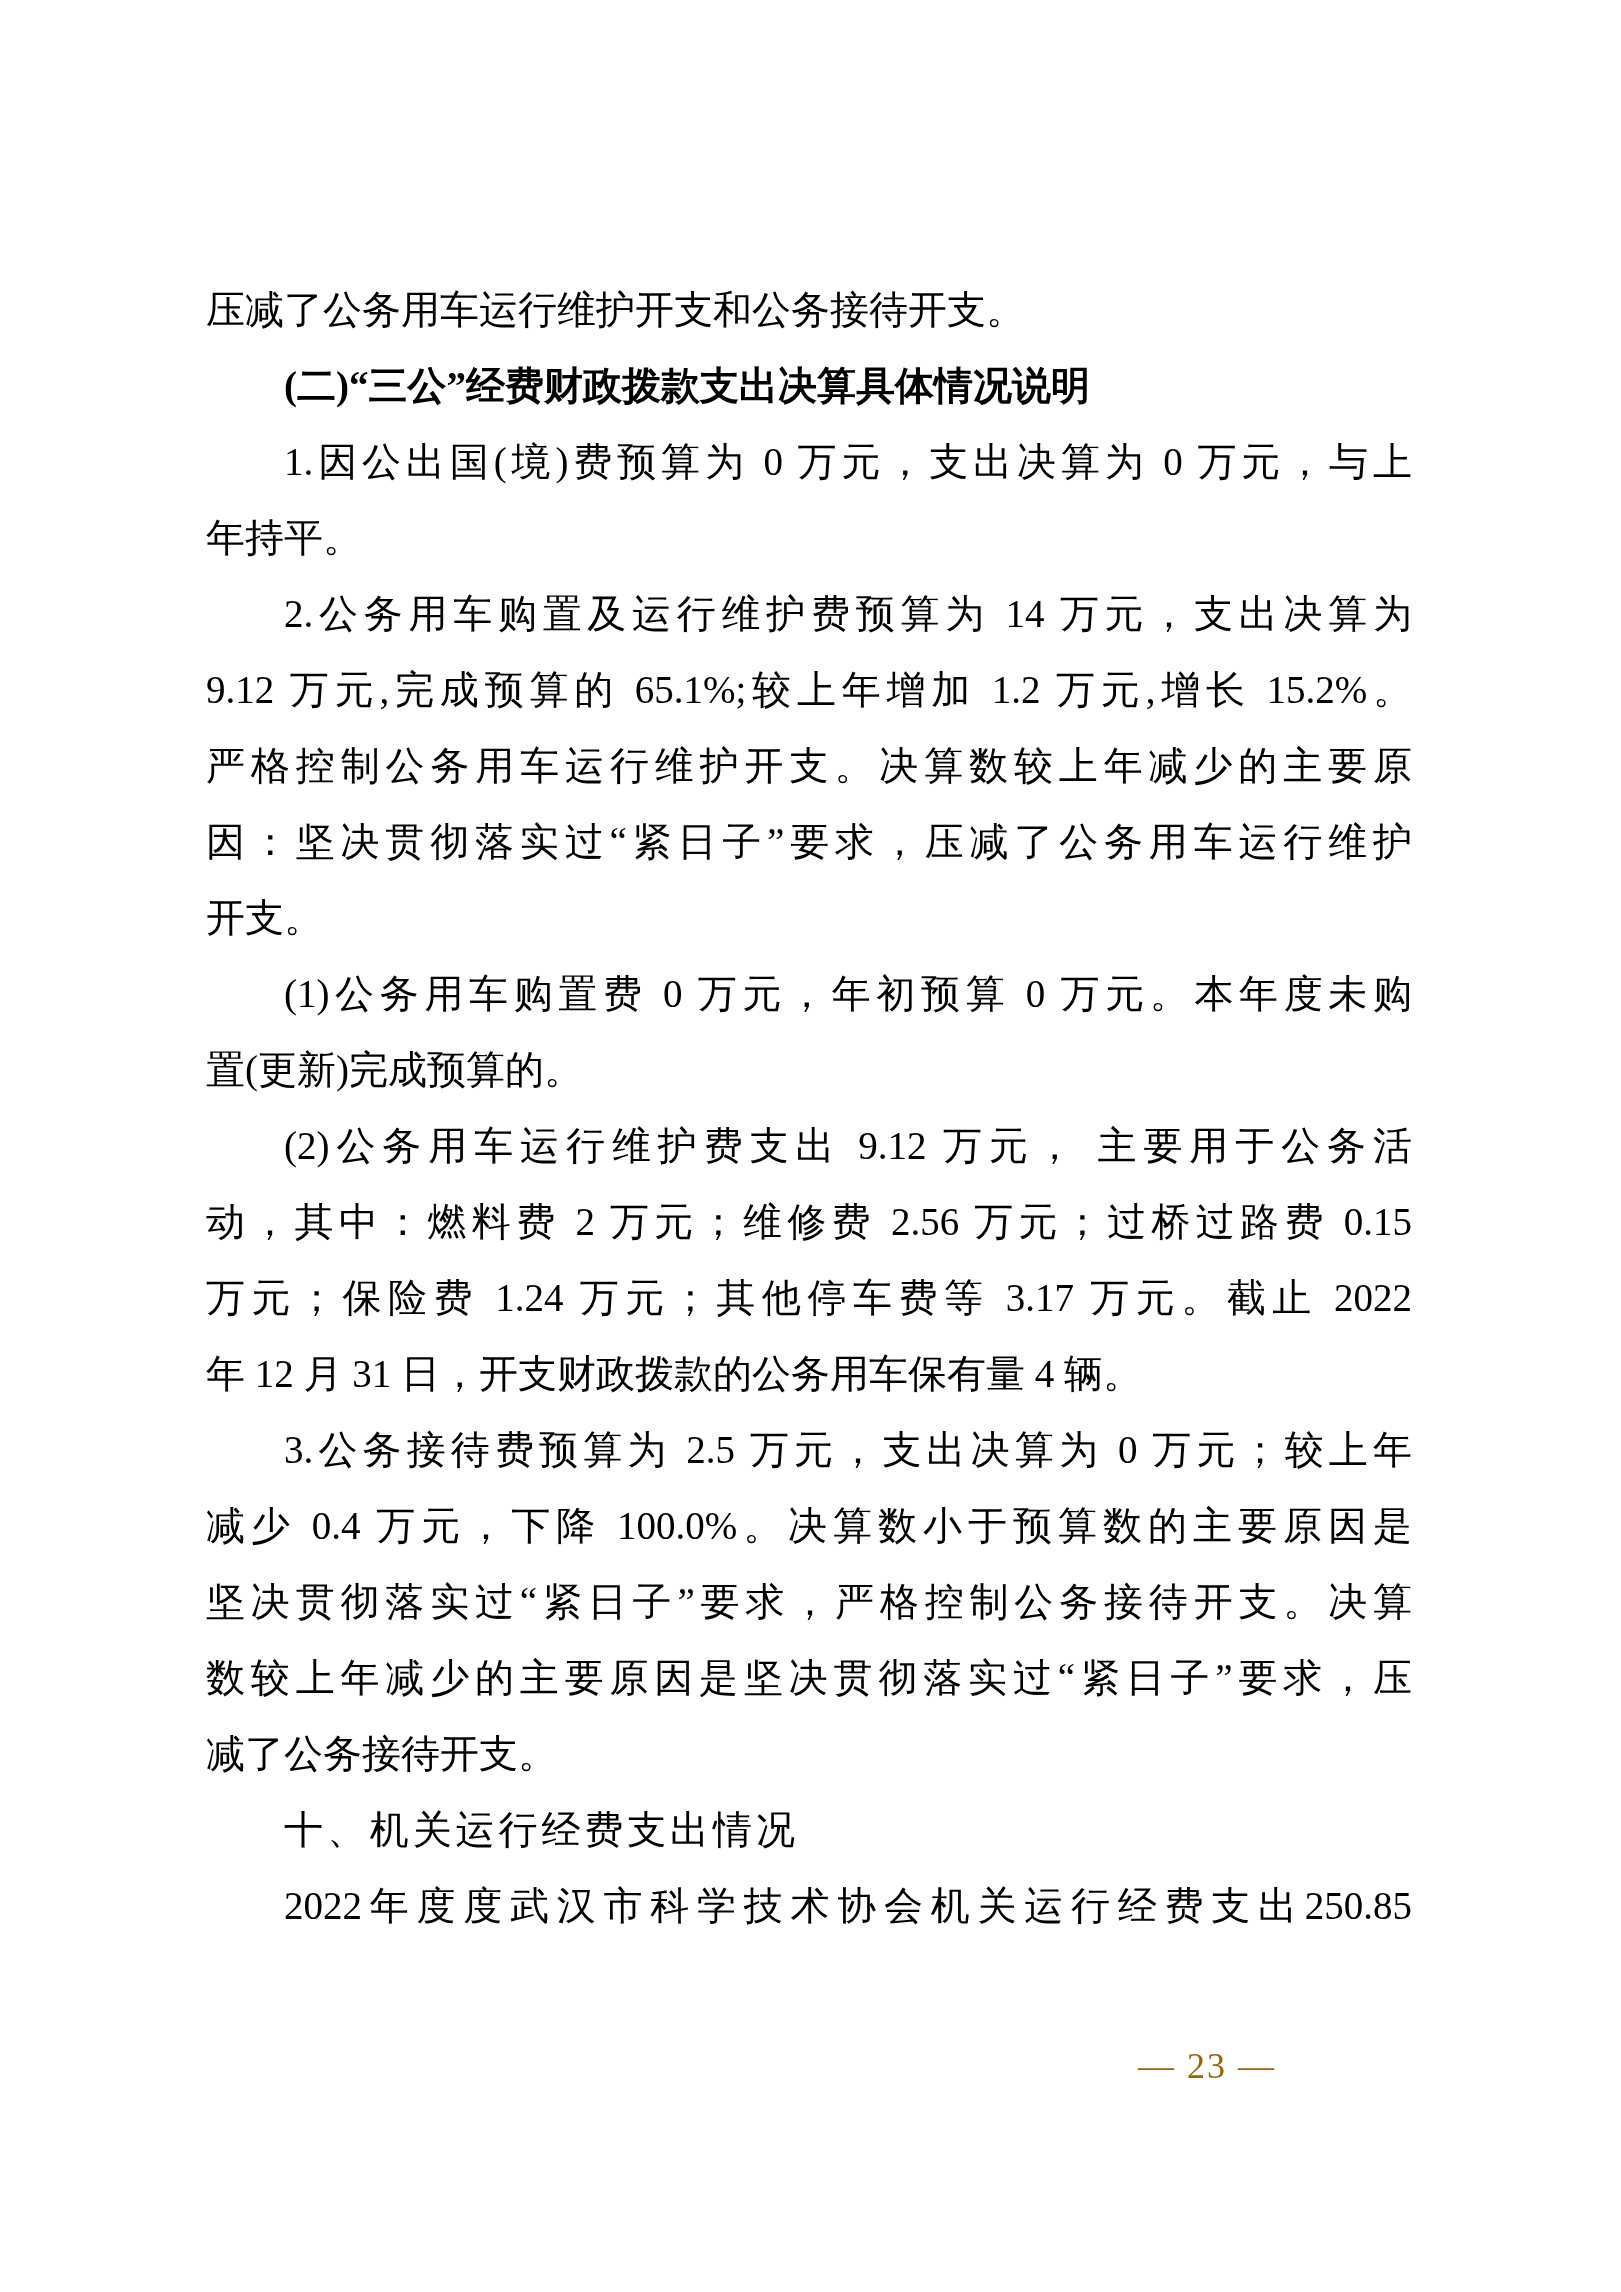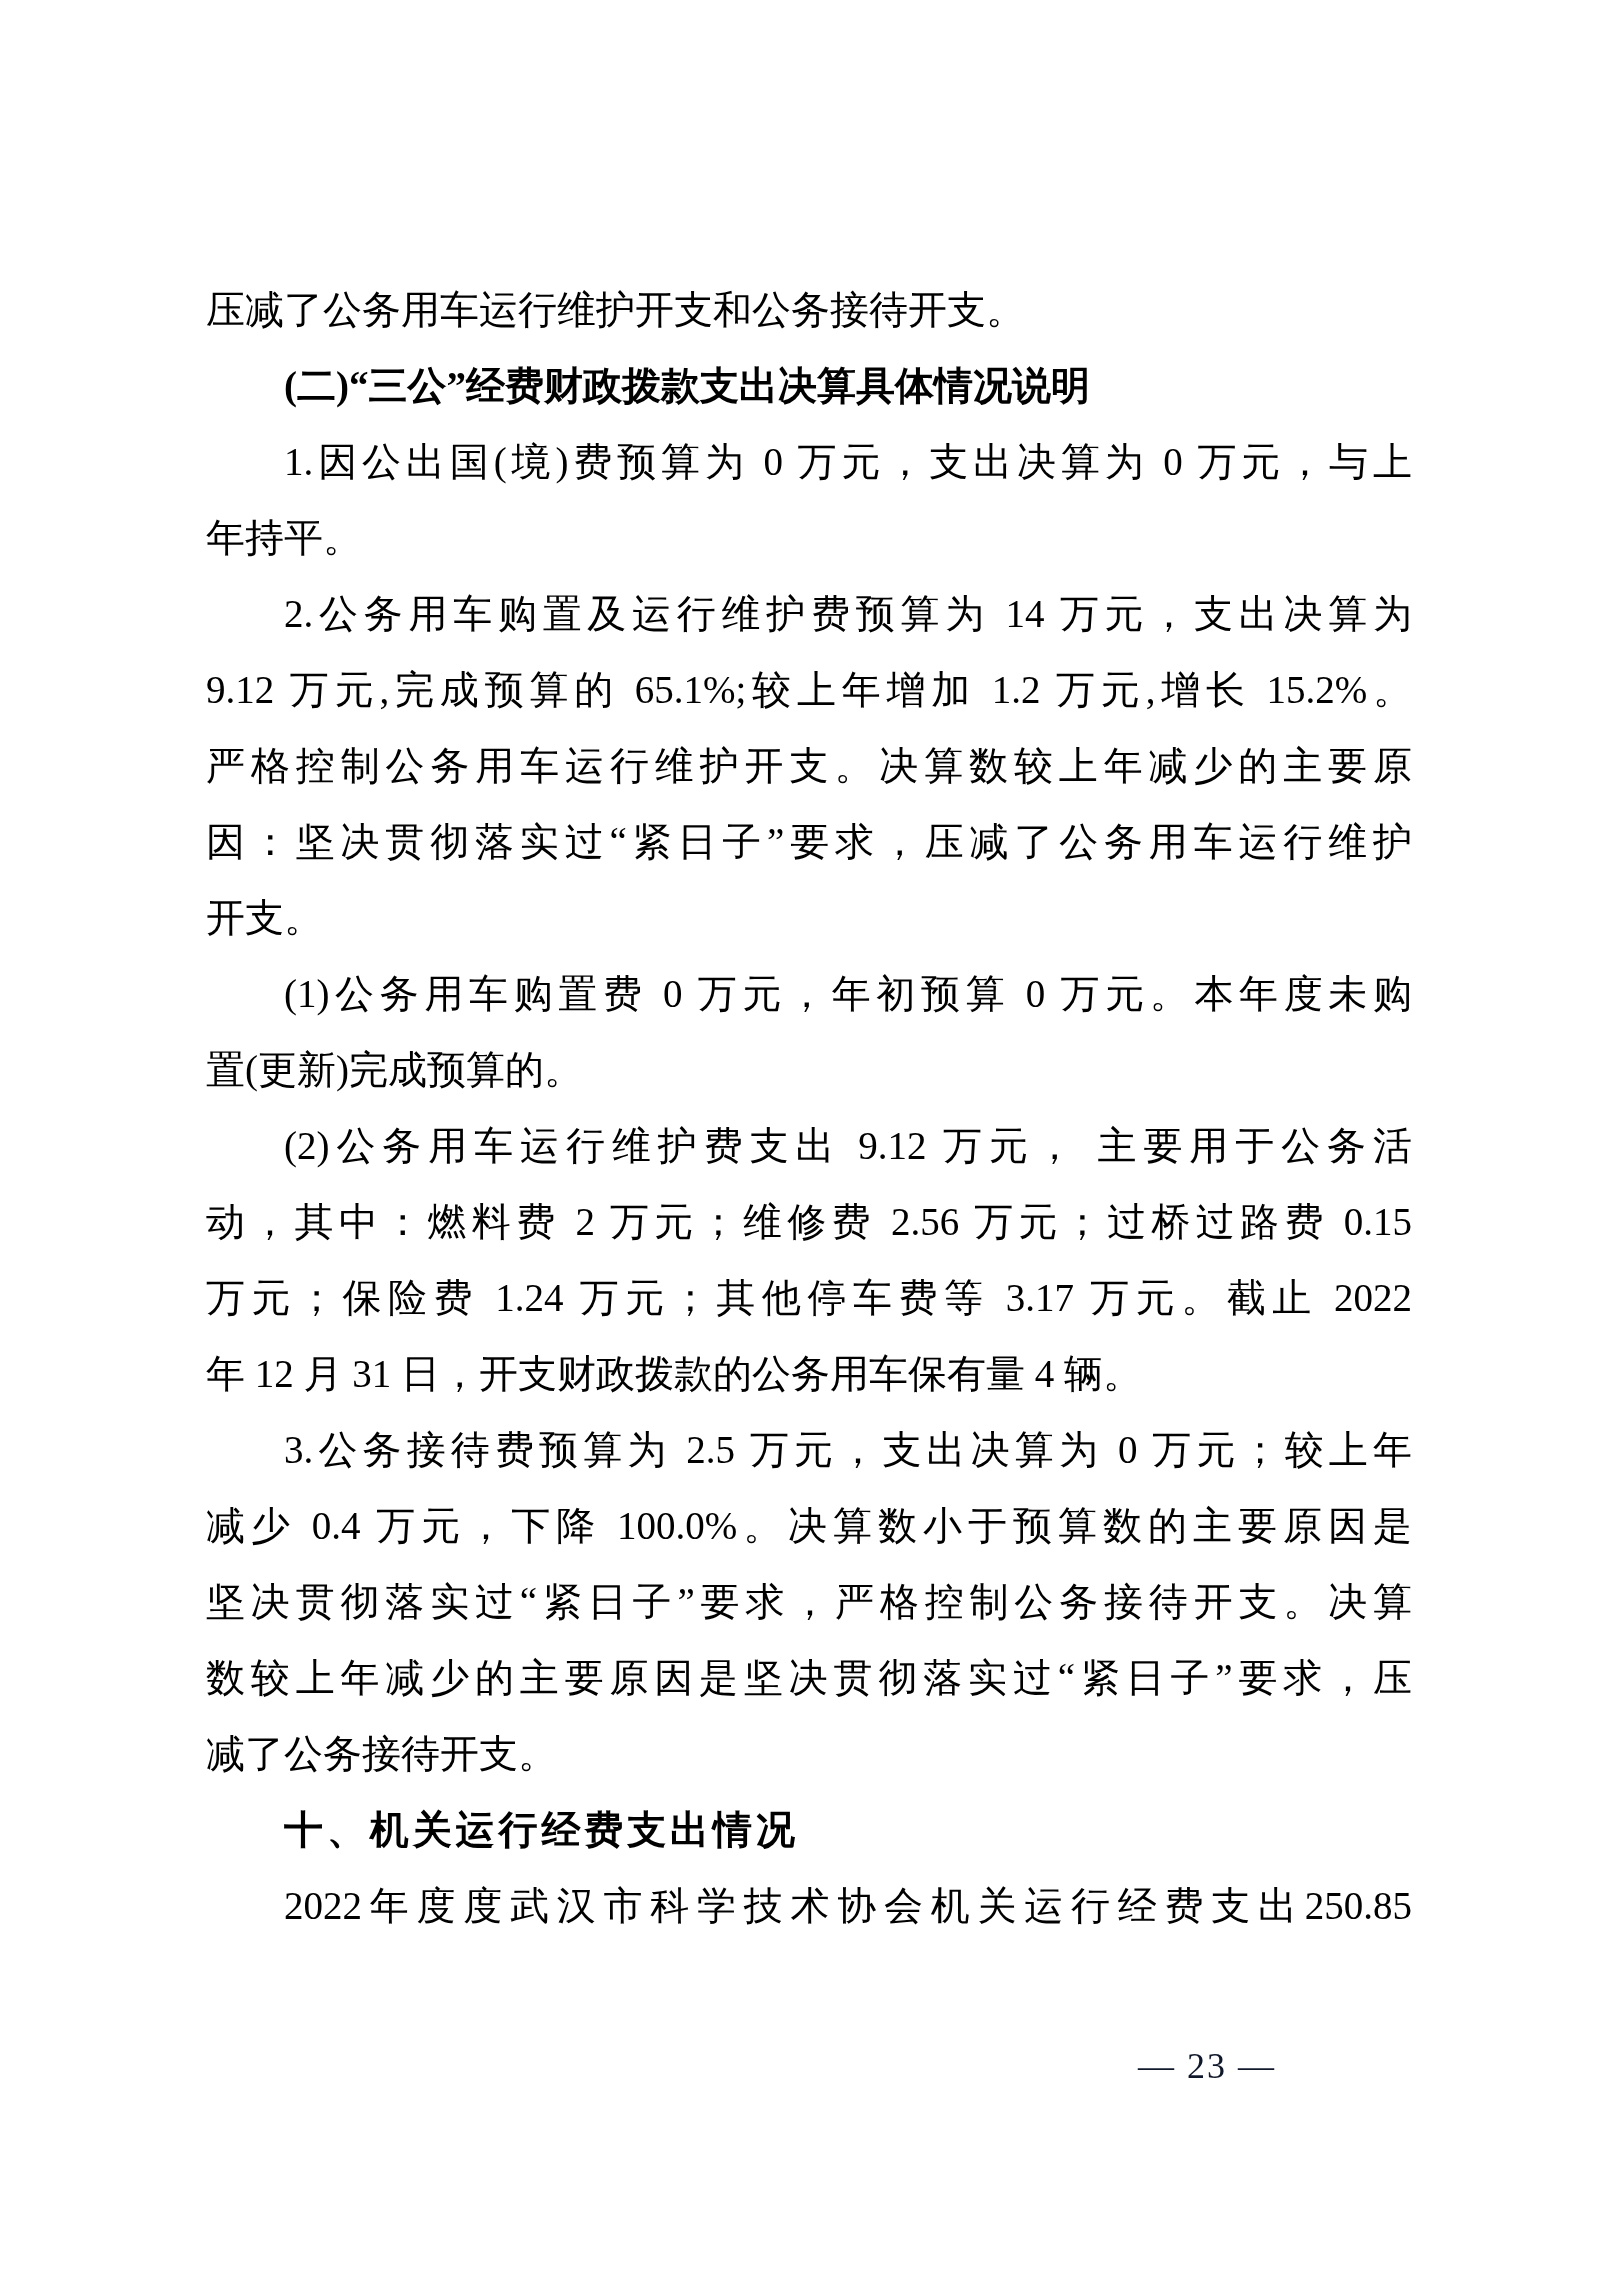--- a/index.html
+++ b/index.html
@@ -34,31 +34,31 @@
   }
   .line.justify {
     text-align: justify;
     text-align-last: justify;
   }
   .line.subheading {
     font-weight: 600;
   }
   .line.heading {
     font-family: "Liberation Sans", "DejaVu Sans", sans-serif;
-    font-weight: 700;
+    font-weight: 400;
     letter-spacing: 3.9px;
   }
   .page-number {
     position: absolute;
     top: 2047px;
     right: 223px;
     font-size: 36px;
     line-height: 39px;
     font-family: "Liberation Serif", "DejaVu Serif", serif;
-    color: #0f172a;
+    color: #a16207;
     letter-spacing: 2px;
   }
 </style>
 </head>
 <body>
 
 <div class="page">
   <div class="text-block">
       <div class="line body">压减了公务用车运行维护开支和公务接待开支。</div>
       <div class="line subheading indent">(二)“三公”经费财政拨款支出决算具体情况说明</div>

